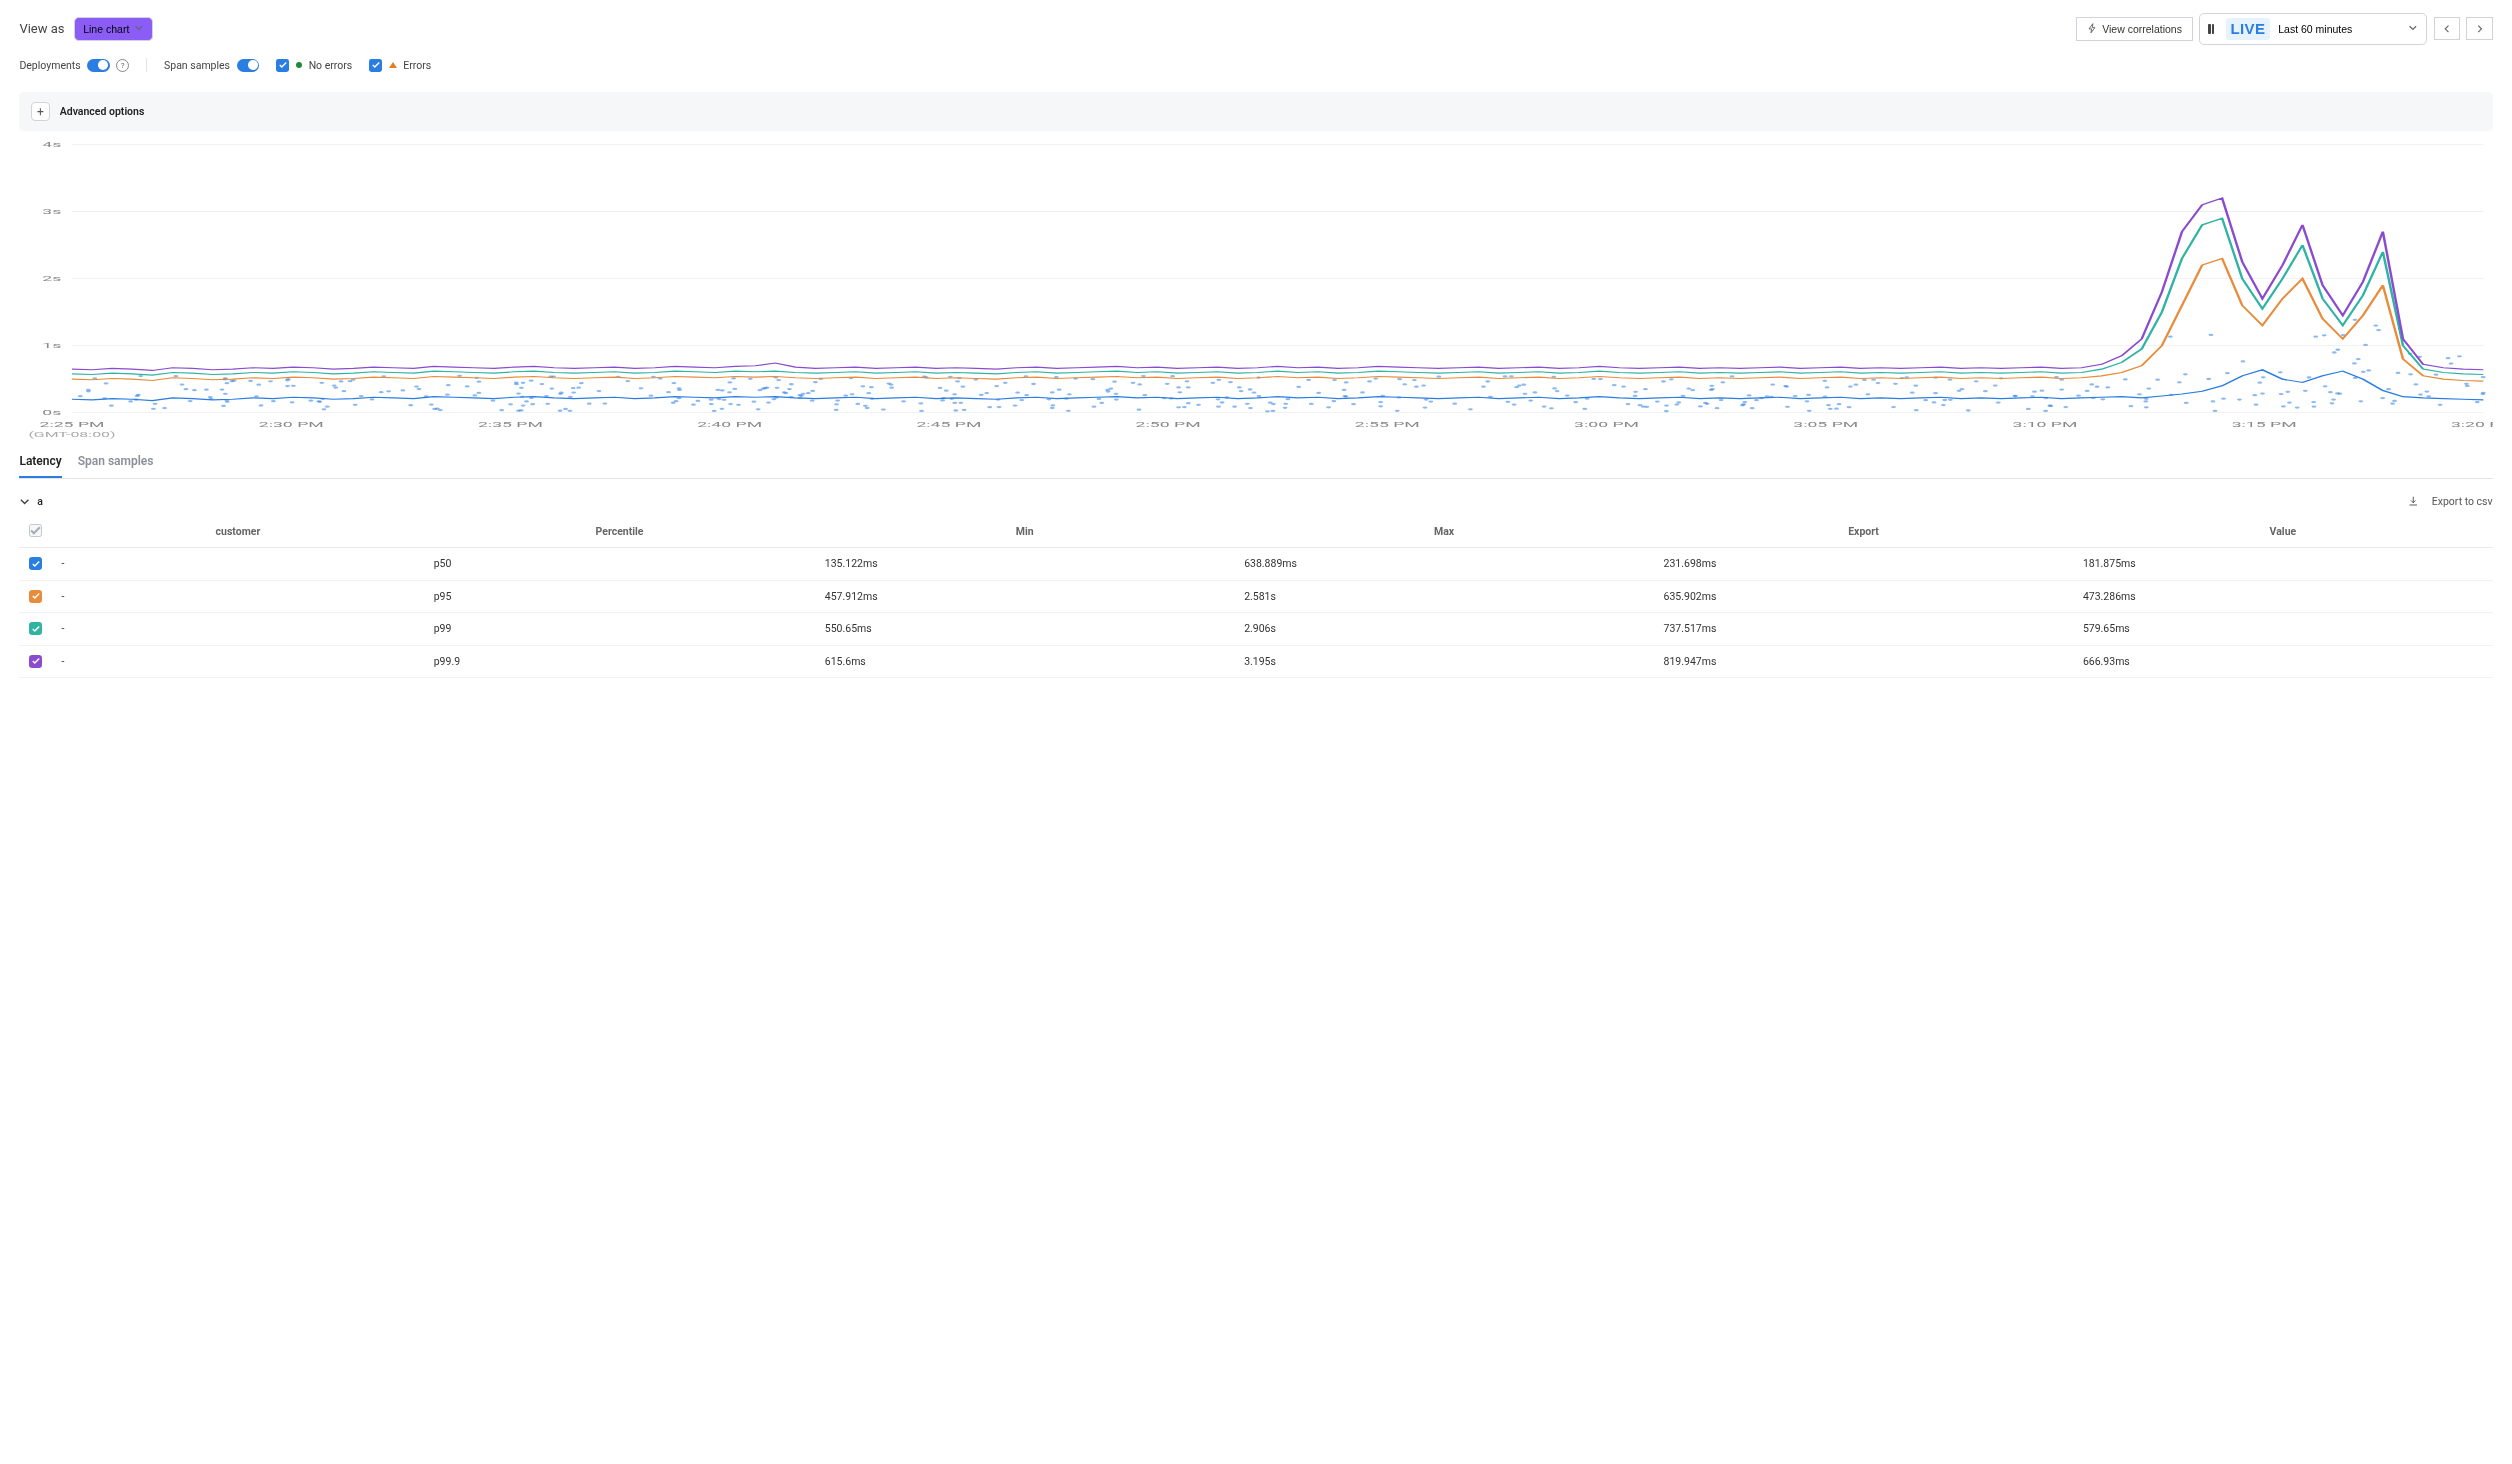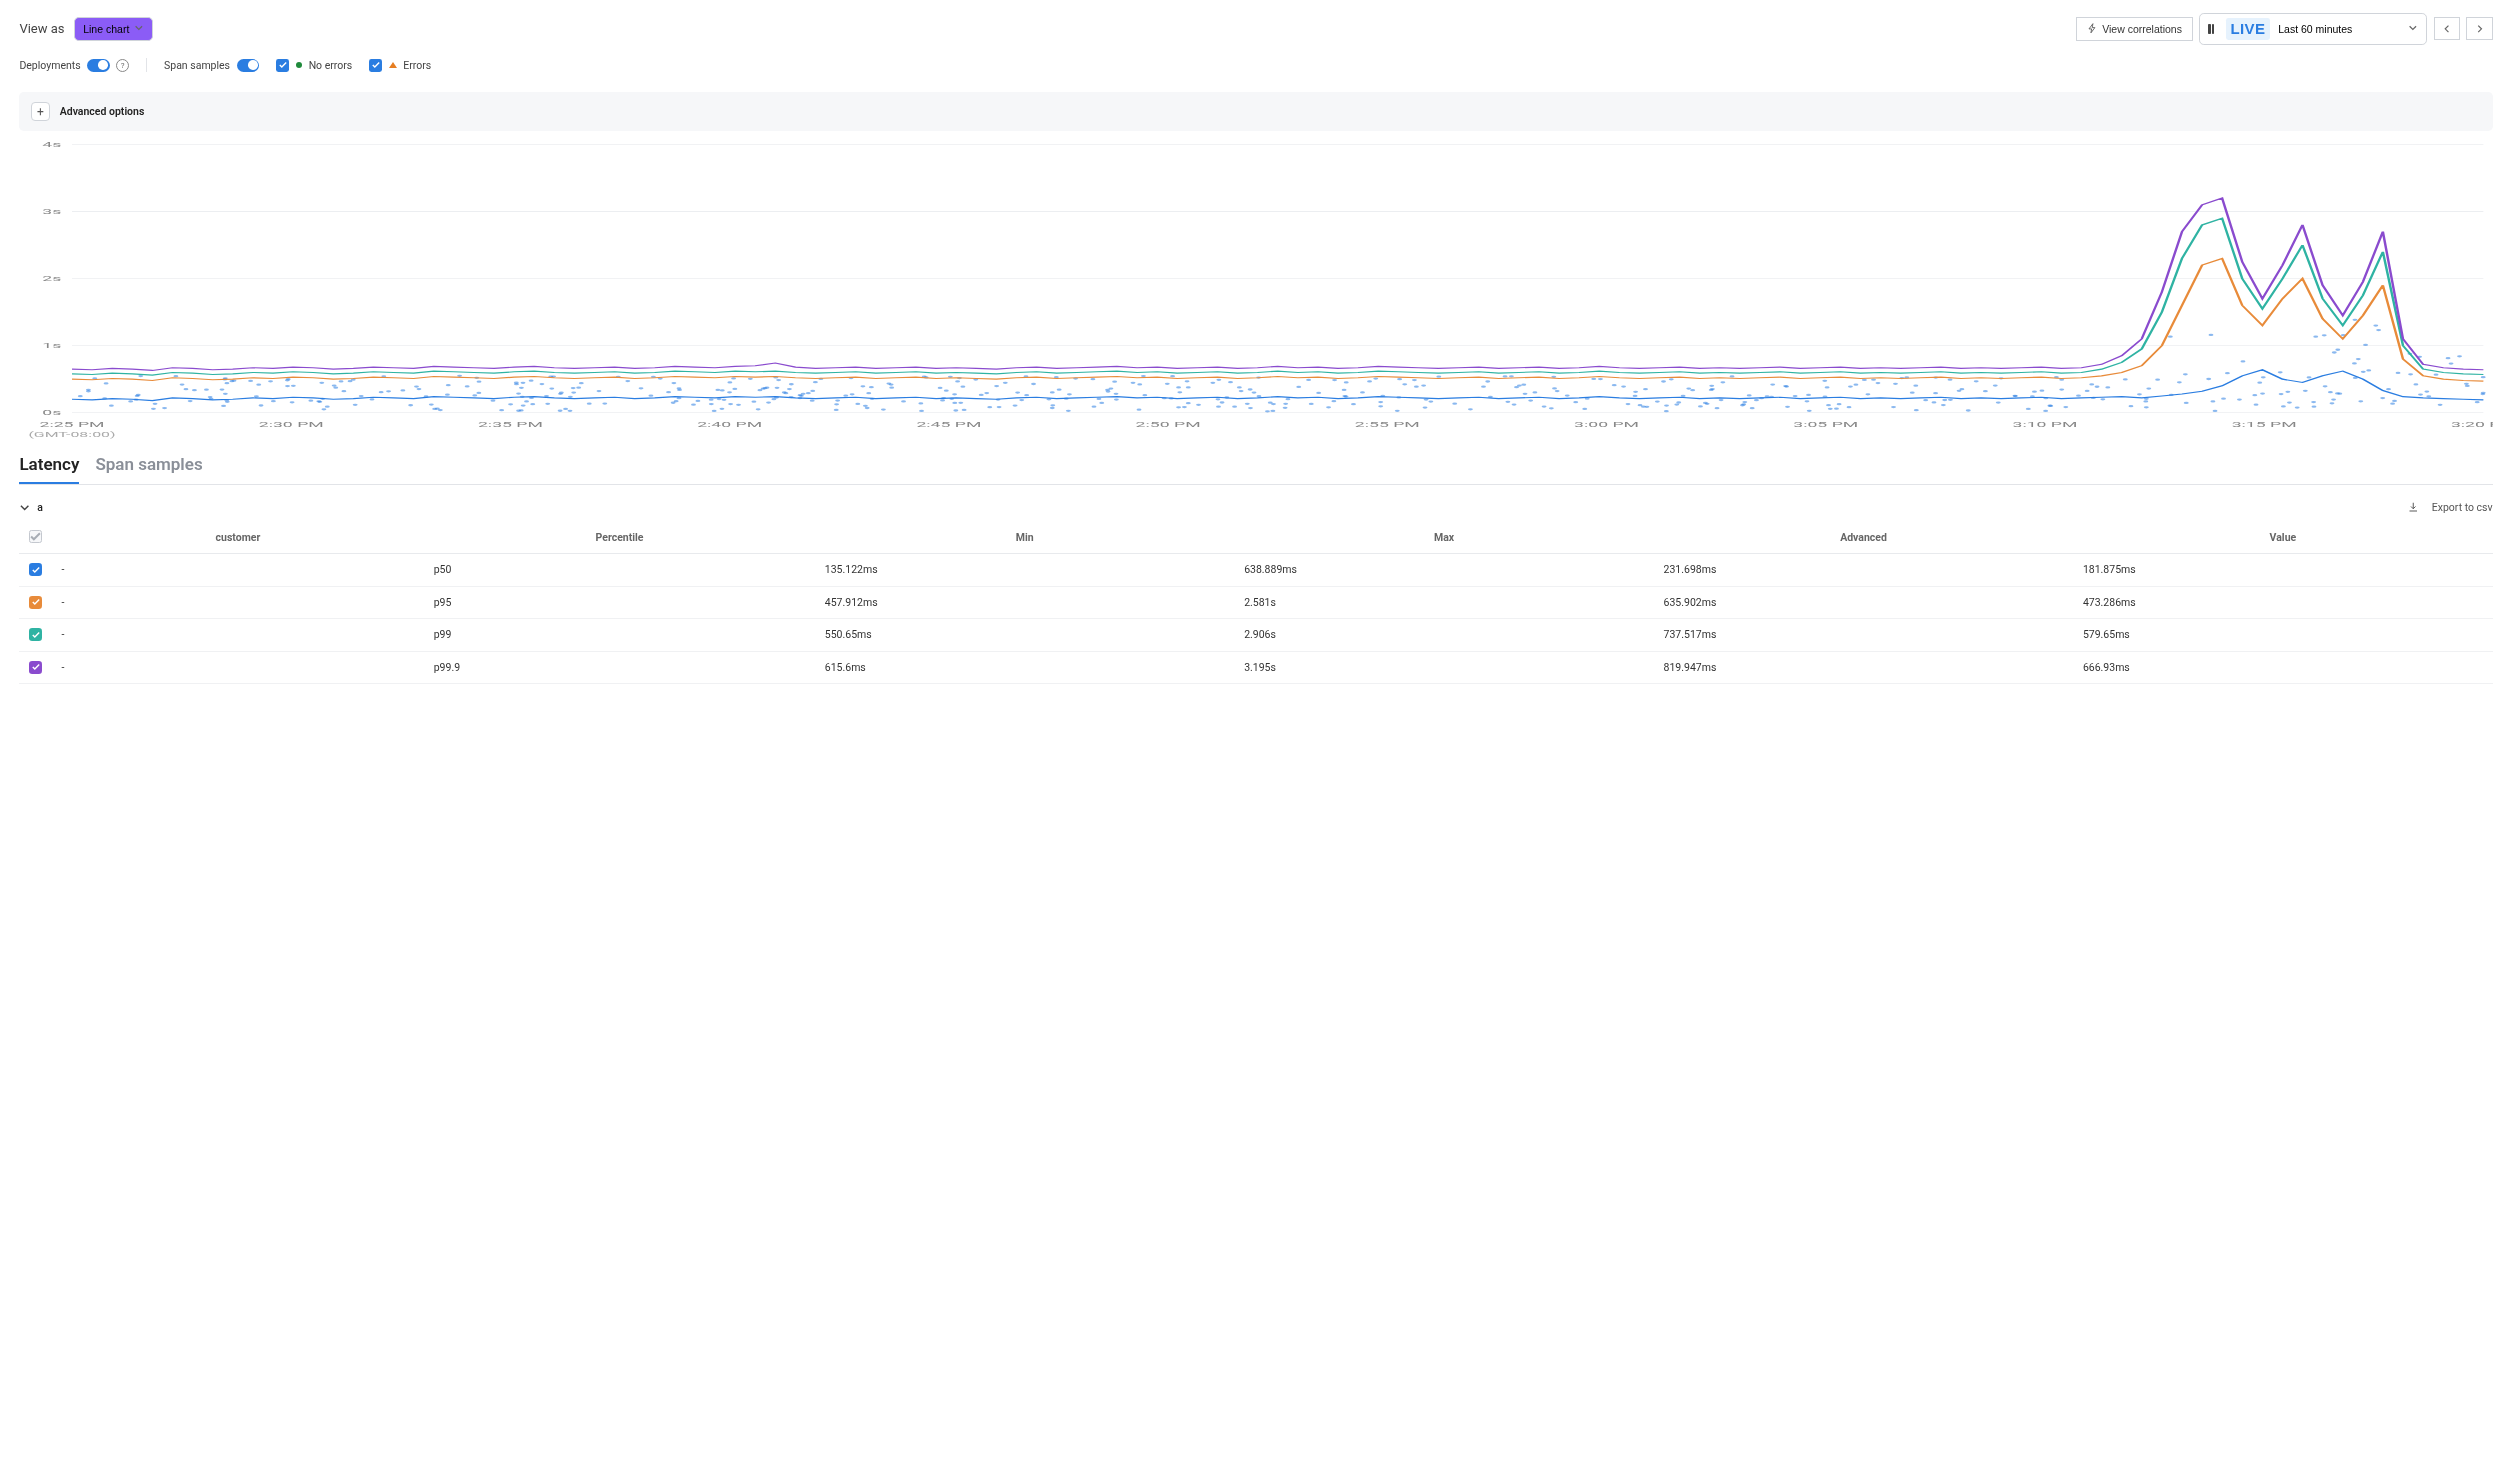--- a/index.html
+++ b/index.html
@@ -23,21 +23,21 @@
   .divider-v { width: 0.8px; height: 14.5px; background: #e2e4e8; }
   .check { width: 13px; height: 13px; background: #2a7de1; border-radius: 2.4px; display: inline-flex; align-items: center; justify-content: center; cursor: pointer; }
   .check svg { width: 8px; height: 8px; }
   .dot { width: 6.5px; height: 6.5px; border-radius: 50%; display: inline-block; }
   .triangle { width: 0; height: 0; border-left: 4px solid transparent; border-right: 4px solid transparent; border-bottom: 6.5px solid #e67e22; display: inline-block; }
   .adv-options { background: #f6f7f9; border-radius: 4.8px; padding: 9.7px 11.3px; display: flex; align-items: center; gap: 9.7px; margin-bottom: 6.5px; }
   .plus-btn { width: 19.4px; height: 19.4px; border: 0.8px solid #d0d4da; border-radius: 4px; background: #fff; display: inline-flex; align-items: center; justify-content: center; font-size: 12px; cursor: pointer; color: #555; }
   .chart-wrap { position: relative; height: 307px; margin-top: 6.5px; }
   .chart-svg { width: 100%; height: 100%; display: block; }
   .tabs { display: flex; gap: 16px; border-bottom: 0.8px solid #e2e4e8; margin-top: 3.2px; margin-bottom: 16px; }
-  .tab { padding: 6.5px 0 8px; font-size: 17px; font-weight: 600; color: #8a8f98; cursor: pointer; border-bottom: 2.4px solid transparent; }
+  .tab { padding: 6.5px 0 8px; font-size: 12px; font-weight: 600; color: #8a8f98; cursor: pointer; border-bottom: 2.4px solid transparent; }
   .tab.active { color: #222; border-bottom-color: #2a7de1; }
   .table-head-row { display: flex; align-items: center; justify-content: space-between; margin-bottom: 8px; }
   .group-toggle { display: flex; align-items: center; gap: 6.5px; font-weight: 500; cursor: pointer; }
   .group-toggle svg { width: 11.3px; height: 11.3px; }
   .export-link { display: inline-flex; align-items: center; gap: 13px; color: #555; cursor: pointer; font-size: 10.5px; }
   table.data { width: 100%; border-collapse: collapse; font-size: 10.5px; }
   table.data th { text-align: center; font-weight: 700; color: #666; padding: 8px 9.7px; border-bottom: 0.8px solid #e8eaed; }
   table.data td { padding: 9px 9.7px; border-bottom: 0.8px solid #f0f1f3; color: #333; }
   .row-check { width: 31px; }
   .color-chip { width: 13px; height: 13px; border-radius: 3.2px; display: inline-flex; align-items: center; justify-content: center; }
@@ -705,21 +705,21 @@
     <tr>
       <th class="row-check"><span class="th-check">
             <svg viewBox="0 0 10 10">
               <path d="M1 5l2.5 2.5L9 2" fill="none" stroke="#a8adb5" stroke-width="1.8"></path>
             </svg>
           </span></th>
       <th>customer</th>
       <th>Percentile</th>
       <th>Min</th>
       <th>Max</th>
-      <th>Advanced</th>
+      <th>Export</th>
       <th>Value</th>
     </tr>
   </thead>
   <tbody id="table-body">
       <tr>
         <td class="row-check"><span class="color-chip" style="background:#2a7de1">
             <svg viewBox="0 0 10 10">
               <path d="M1 5l2.5 2.5L9 2" fill="none" stroke="#fff" stroke-width="1.8"></path>
             </svg>
           </span></td>

